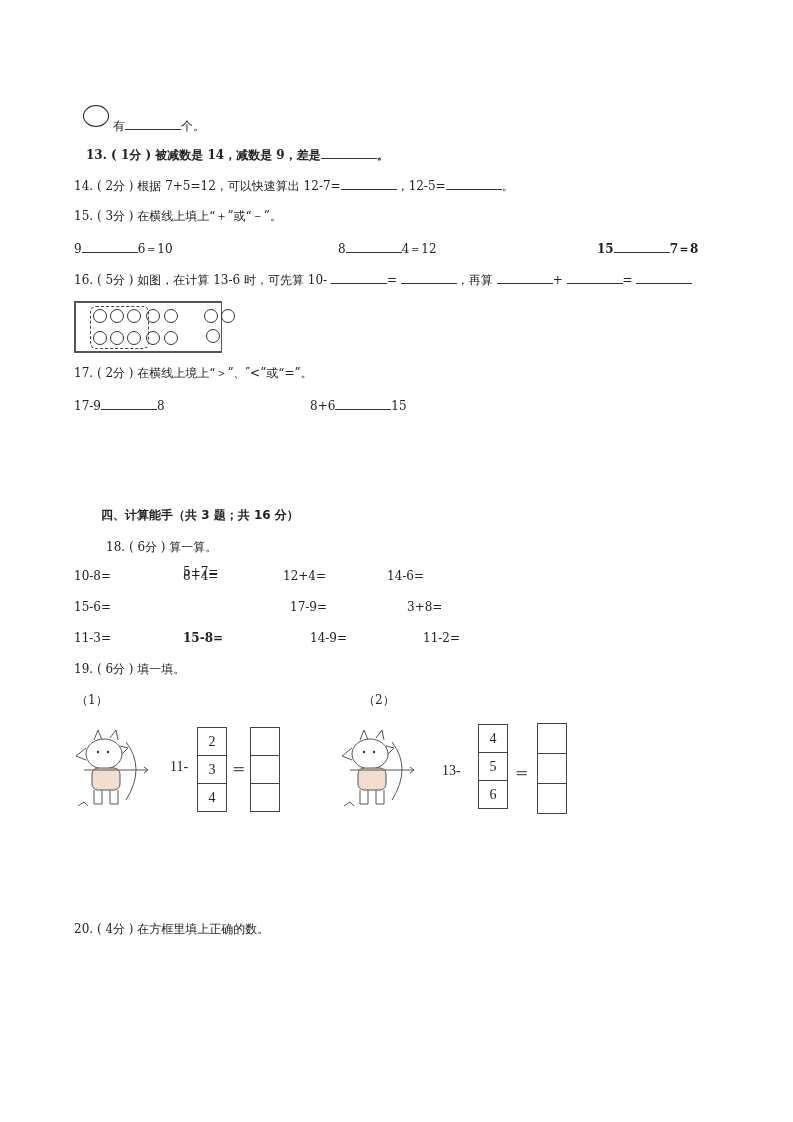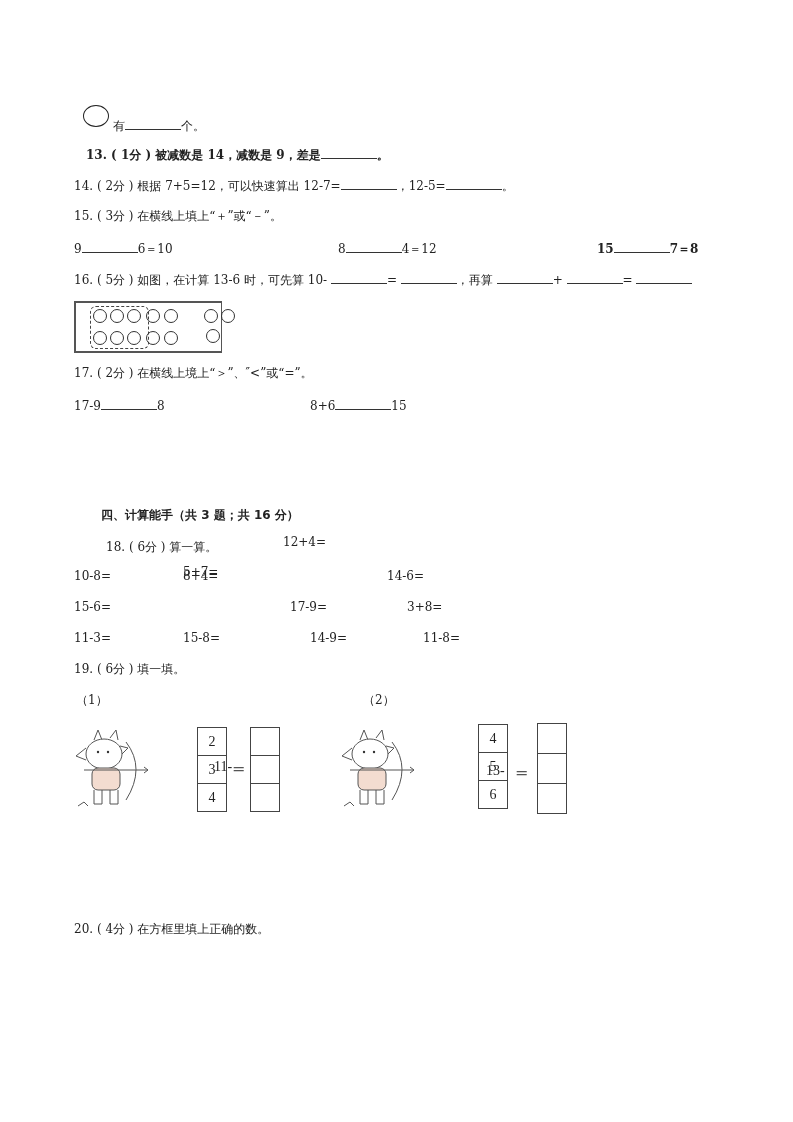--- a/index.html
+++ b/index.html
@@ -14,21 +14,21 @@
   .dashbox { position:absolute; left:14px; top:3px; width:57px; height:41px; border:1px dashed #444; border-radius:6px; }
   table.score { position:absolute; left:74px; top:418px; border-collapse:collapse; }
   table.score td { border:1px solid #222; width:78px; height:32px; text-align:center;
                    font-family:"DejaVu Sans","Liberation Sans",sans-serif; font-size:12px; }
   .section { font-family:"DejaVu Sans","Liberation Sans",sans-serif; font-weight:bold; font-size:12px; }
   .col { position:absolute; border:1px solid #444; width:28px; }
   .cell { height:27px; border-bottom:1px solid #444; text-align:center; line-height:27px; font-size:14px; font-family:"Liberation Serif",serif; }
   .cell:last-child { border-bottom:none; }
   .cow { position:absolute; width:78px; height:84px; }
   .eqsign { position:absolute; font-size:16px; color:#555; }
-  .prefix { position:absolute; font-size:14px; font-family:"Liberation Serif",serif;margin-left:44px; }
+  .prefix { position:absolute; font-size:14px; font-family:"Liberation Serif",serif; }
 </style>
 </head>
 <body>
 
 <div class="circle"></div>
 <div class="abs" style="left:113px;top:117px;">
   <span>有</span><span class="blank b56"></span><span>个。</span>
 </div>
 
 <div class="abs" style="left:86px;top:146px;font-weight:bold;">
@@ -82,30 +82,30 @@
 <table class="score">
   <tbody>
 </tbody>
   </table>
 
 <div class="abs section" style="left:101px;top:507px;">四、计算能手（共 3 题；共 16 分）</div>
 
 <div class="abs" style="left:86px;top:539px;margin-left:20px;">18. ( 6分 ) 算一算。</div>
 <div class="abs" style="left:74px;top:568px;">10-8=</div>
 <div class="abs" style="left:183px;top:568px;">8+4=</div>
-<div class="abs" style="left:283px;top:534px;">12+4=</div>
+<div class="abs" style="left:283px;top:568px;">12+4=</div>
 <div class="abs" style="left:387px;top:568px;">14-6=</div>
 <div class="abs" style="left:74px;top:599px;">15-6=</div>
 <div class="abs" style="left:183px;top:564px;">5+7=</div>
 <div class="abs" style="left:290px;top:599px;">17-9=</div>
 <div class="abs" style="left:407px;top:599px;">3+8=</div>
 <div class="abs" style="left:74px;top:630px;">11-3=</div>
-<div class="abs" style="left:183px;top:630px;">15-8=</div>
+<div class="abs" style="left:183px;top:630px;font-weight:bold;">15-8=</div>
 <div class="abs" style="left:310px;top:630px;">14-9=</div>
-<div class="abs" style="left:423px;top:630px;">11-8=</div>
+<div class="abs" style="left:423px;top:630px;">11-2=</div>
 
 <div class="abs" style="left:74px;top:661px;">19. ( 6分 ) 填一填。</div>
 <div class="abs" style="left:76px;top:692px;">（1）</div>
 <div class="abs" style="left:363px;top:692px;">（2）</div>
 
 <svg class="cow" style="left:74px;top:728px;" viewBox="0 0 78 84">
   <path d="M20 12 l4 -10 l4 10 M36 10 l6 -8 l2 10" stroke="#555" fill="none" stroke-width="1"></path>
   <ellipse cx="30" cy="26" rx="18" ry="15" fill="#fff" stroke="#555"></ellipse>
   <path d="M12 20 l-10 8 l10 4 M46 18 l8 2 l-6 6" stroke="#555" fill="none"></path>
   <circle cx="24" cy="24" r="1.2" fill="#333"></circle>

